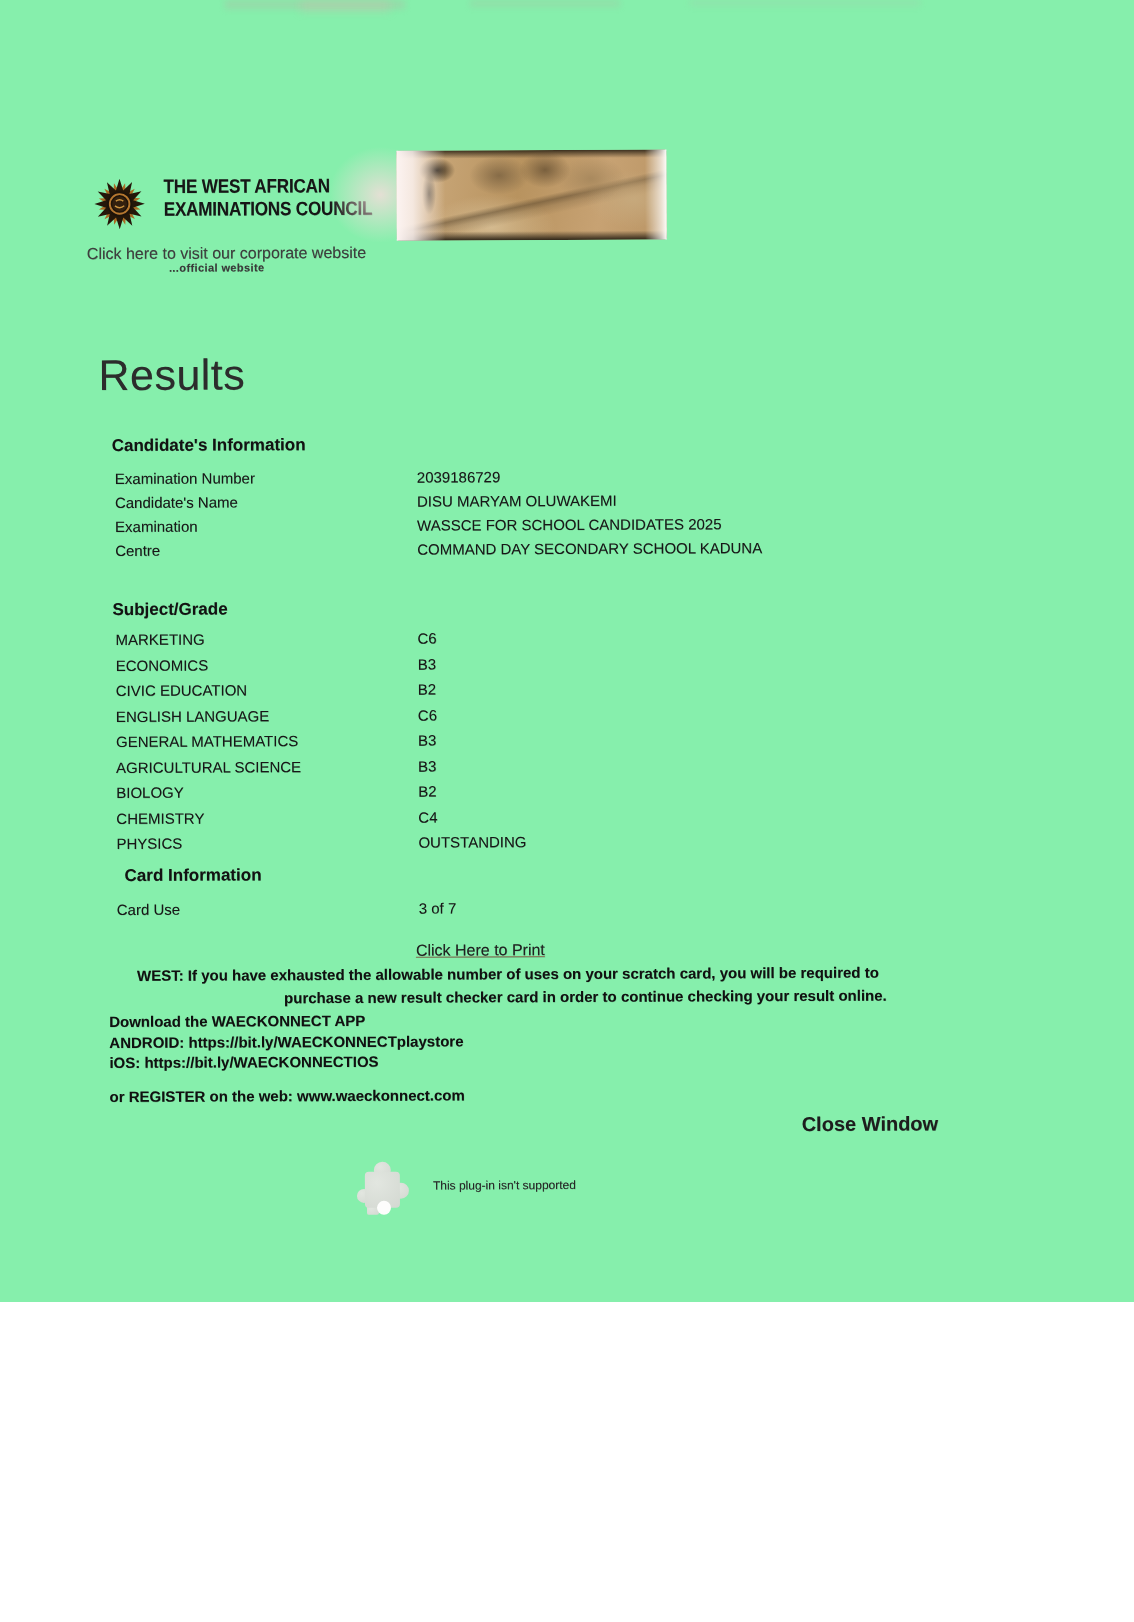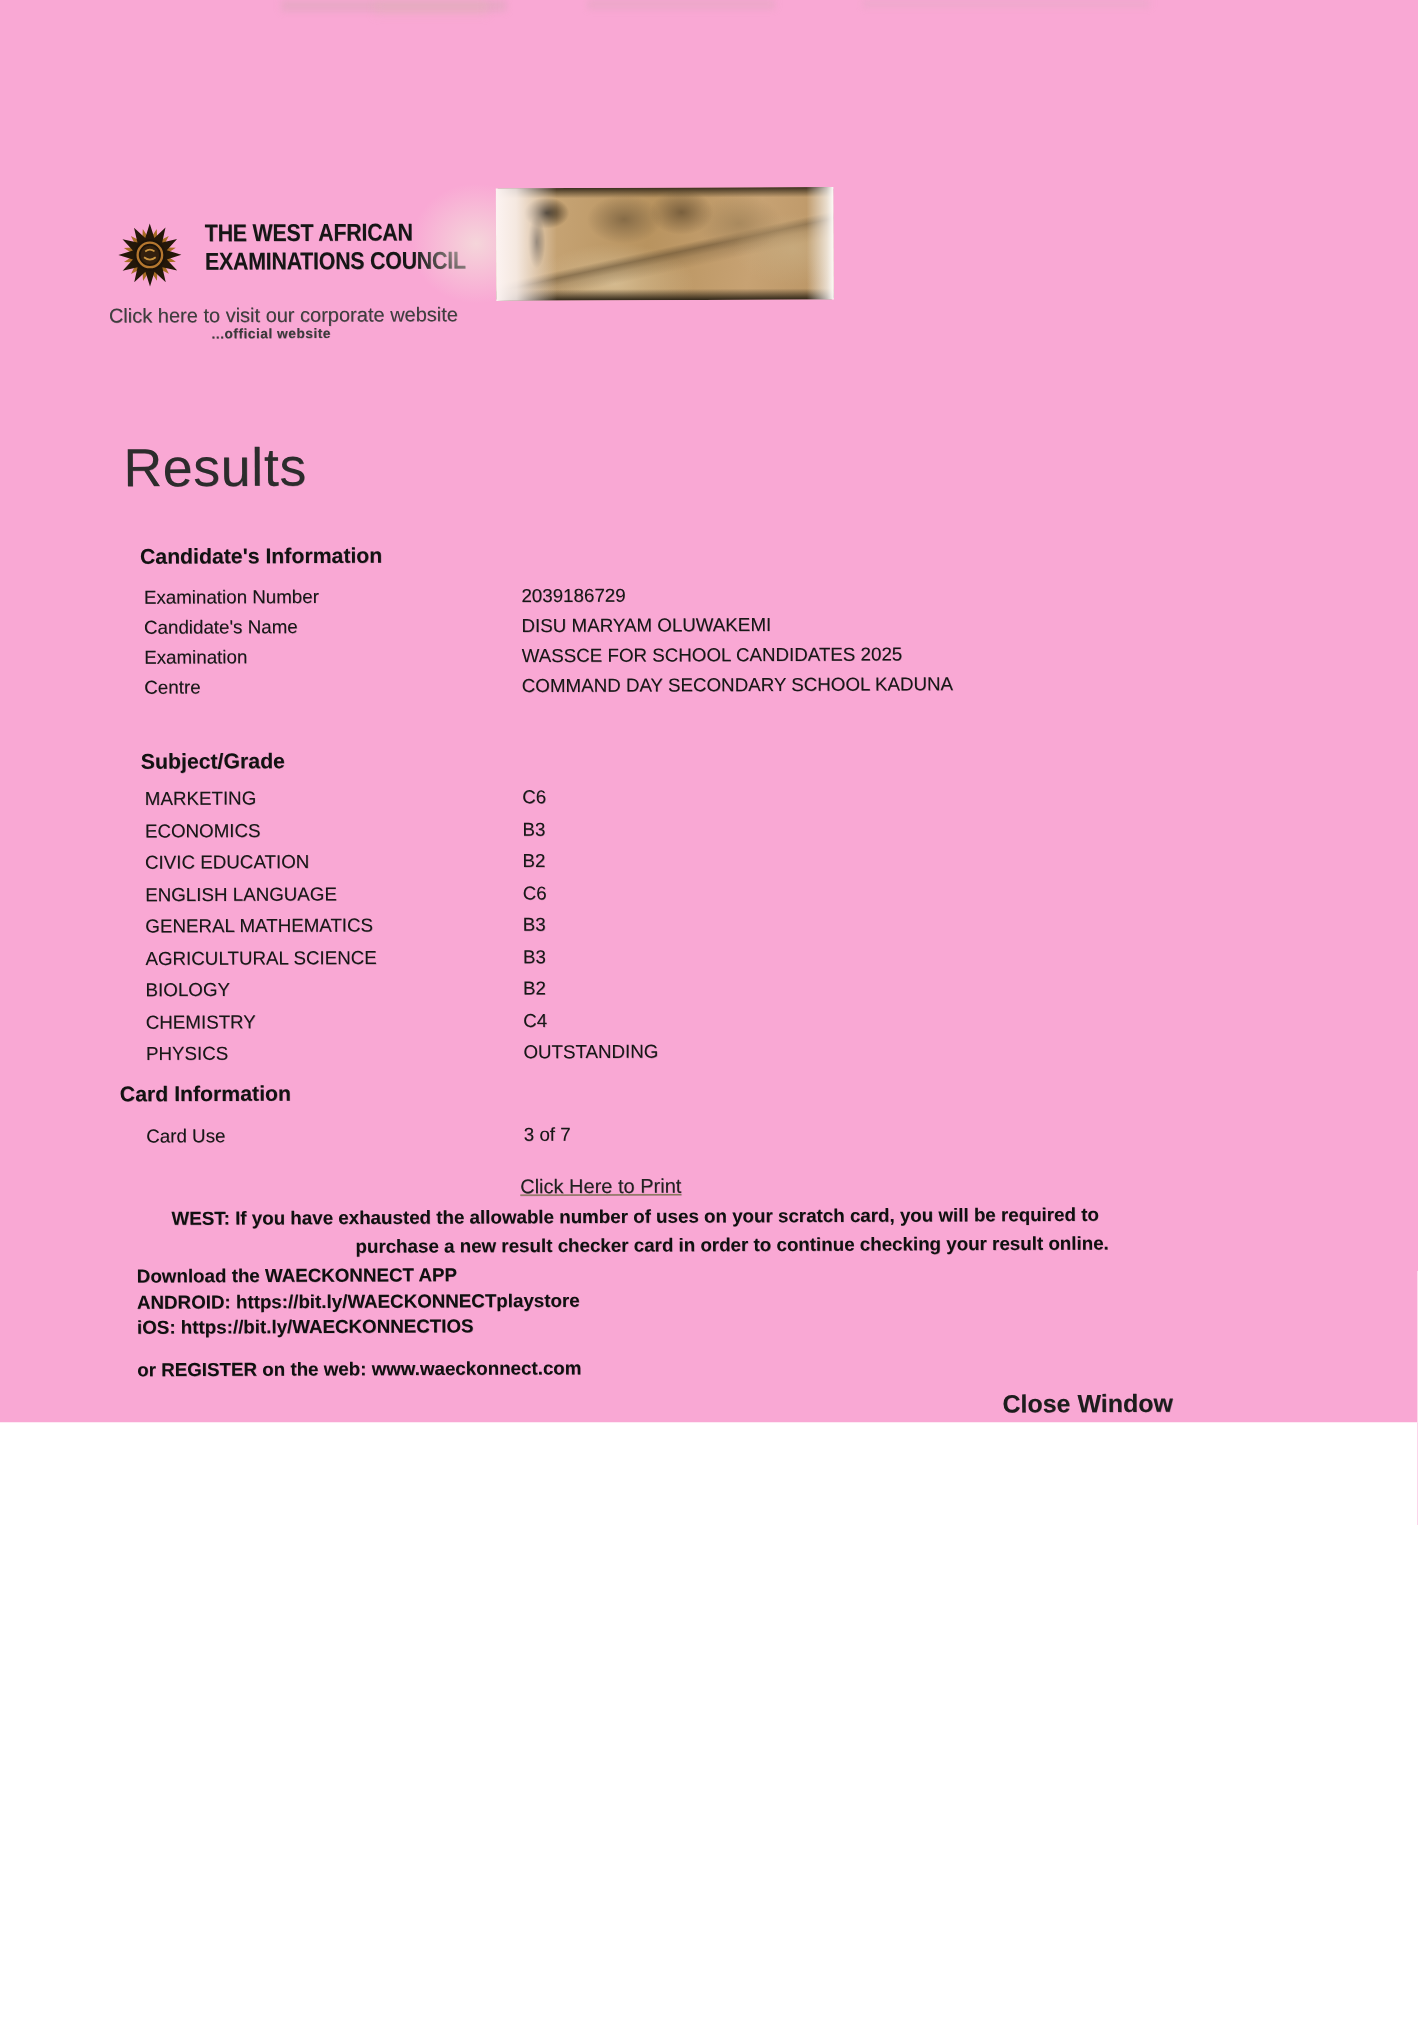--- a/index.html
+++ b/index.html
@@ -1,18 +1,18 @@
 <!DOCTYPE html>
 <html><head>
 <meta charset="utf-8">
 <style>
   html,body { margin:0; padding:0; background:#ffffff; }
   .page {
-    position:relative; width:1134px; height:1138px;
-    background:#f9a8d4; overflow:hidden;
+    position:relative; width:1134px; height:1302px;
+    background:#86efac; overflow:hidden;
     font-family:"Liberation Sans", sans-serif; color:#1b1b1b;text-decoration:underline;
   }
   
   .smudge { position:absolute; pointer-events:none; }
   .smudge-1 { left:225px; top:0; width:180px; height:9px; background:rgba(190,170,162,0.28); filter:blur(3px); }
   .smudge-2 { left:470px; top:0; width:150px; height:7px; background:rgba(185,170,160,0.22); filter:blur(3px); }
   .smudge-3 { left:690px; top:0; width:230px; height:6px; background:rgba(190,180,170,0.18); filter:blur(3px); }
   .smudge-4 { left:300px; top:0; width:90px; height:12px; background:rgba(225,185,175,0.25); filter:blur(4px); }
   .smudge-5 { left:830px; top:1606px; width:300px; height:14px; background:rgba(240,230,170,0.30); filter:blur(4px); }
 
@@ -52,21 +52,21 @@
     background:linear-gradient(to right, #fcf3f1 0, rgba(252,243,241,0.85) 6%, rgba(252,243,241,0) 18%); }
   .banner::after { content:""; position:absolute; inset:0;
     background:linear-gradient(to left, #fdfbf9 0, rgba(253,251,249,0.7) 2%, rgba(253,251,249,0) 8%); }
   .corporate-link { position:absolute; left:88px; top:243px; font-size:16px; color:#3e3e3e; cursor:pointer; }
 
   .page-title { position:absolute; left:99px; top:349px; font-size:43px; color:#2c2c2c; letter-spacing:0.5px; }
 
   .section-heading { position:absolute; font-size:17px; font-weight:bold; color:#121212; }
   .h-candidate { left:112px; top:434px; }
   .h-subject   { left:112px; top:598px; }
-  .h-card      { left:94px; top:864px;text-align:right; }
+  .h-card      { left:123px; top:864px;text-align:right; }
 
   .kv-table { position:absolute; left:115px; font-size:15px; color:#171717; }
   .t-candidate { top:468px; }
   .t-subject   { top:629px; }
   .t-card      { top:899px; }
   .kv-row { display:flex; }
   .t-candidate .kv-row { height:23.9px; align-items:flex-start; }
   .t-subject   .kv-row { height:25.5px; align-items:flex-start; }
   .kv-label { width:302px; flex:0 0 302px; }
   .kv-value { white-space:nowrap; }

